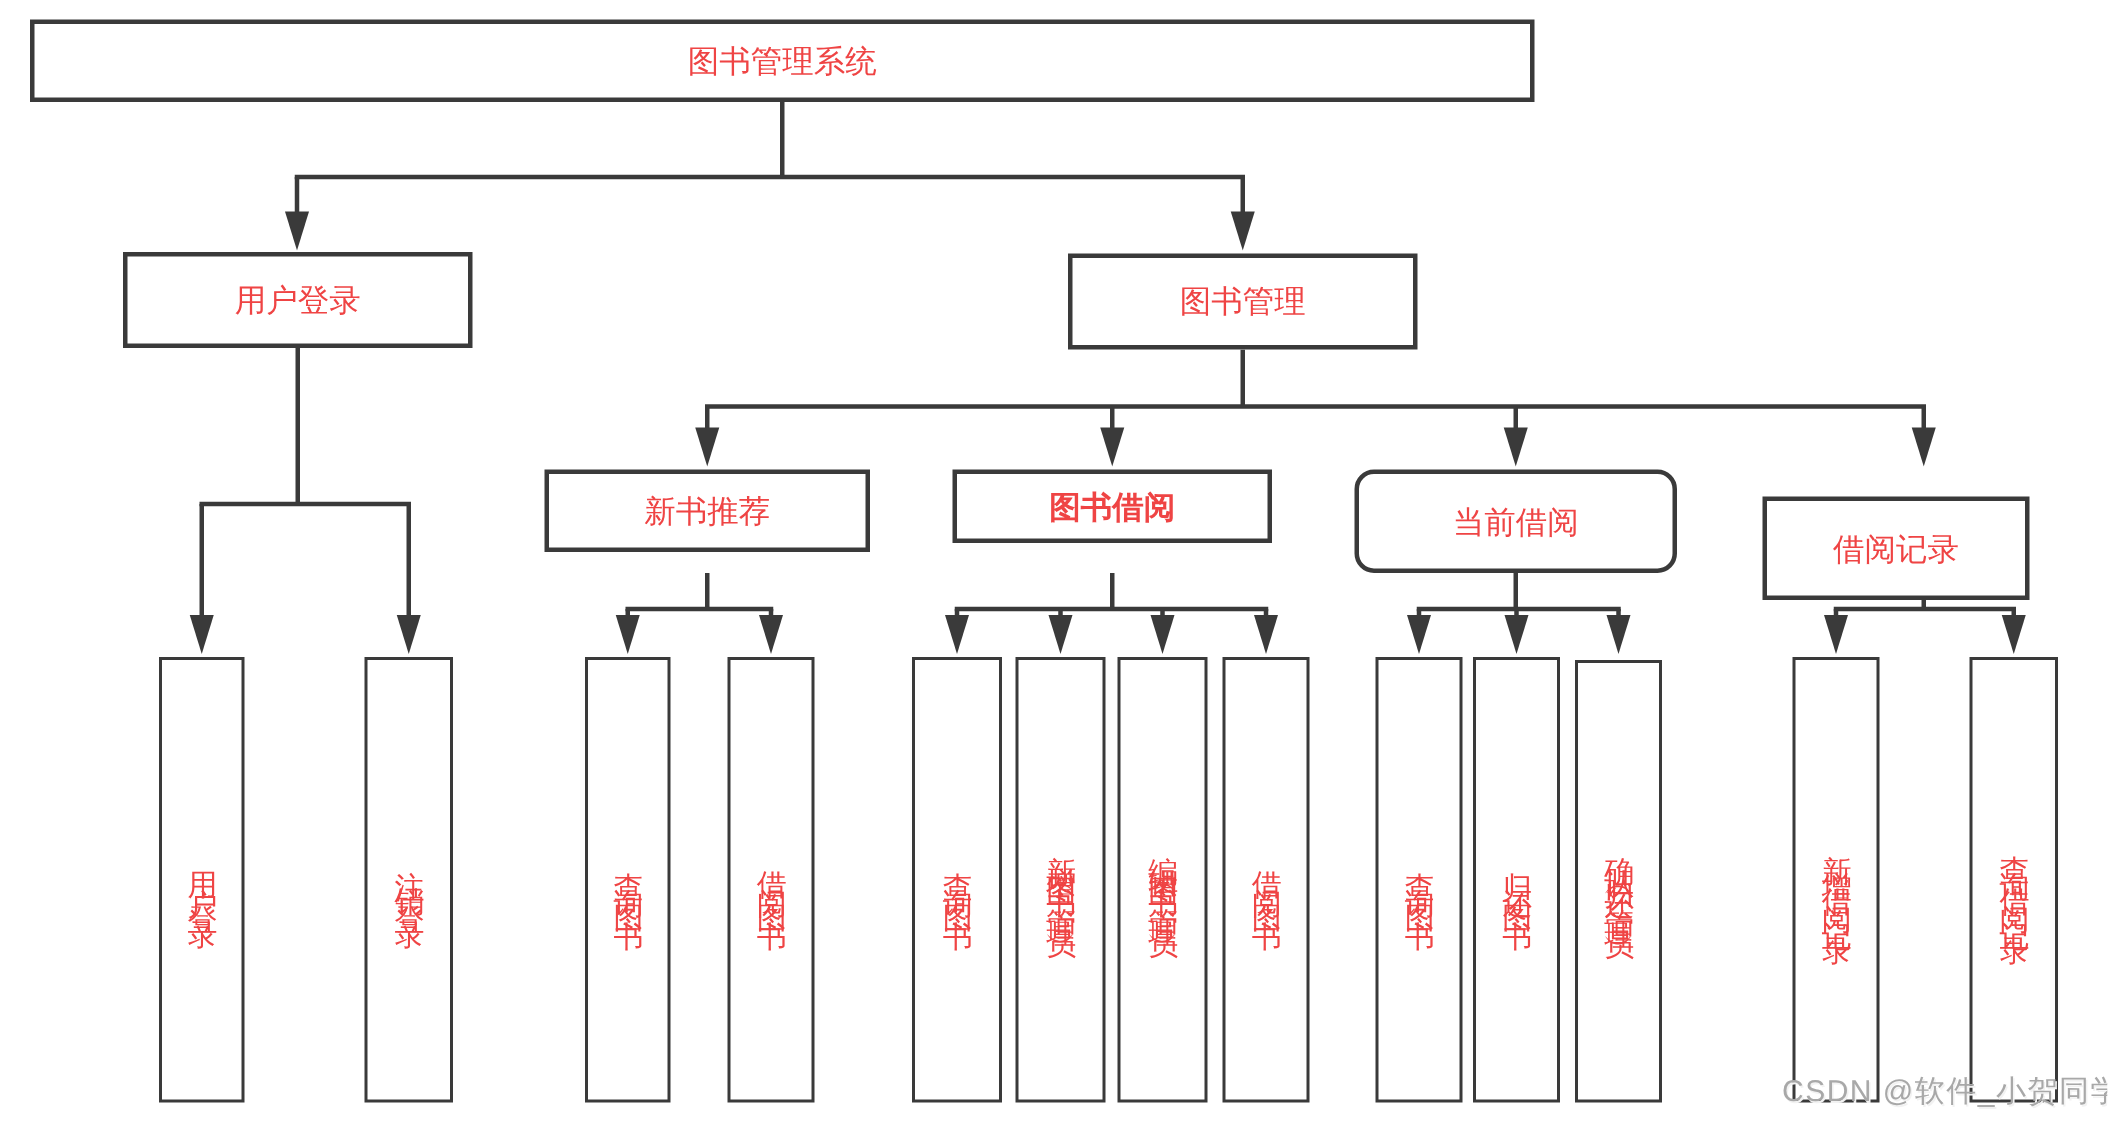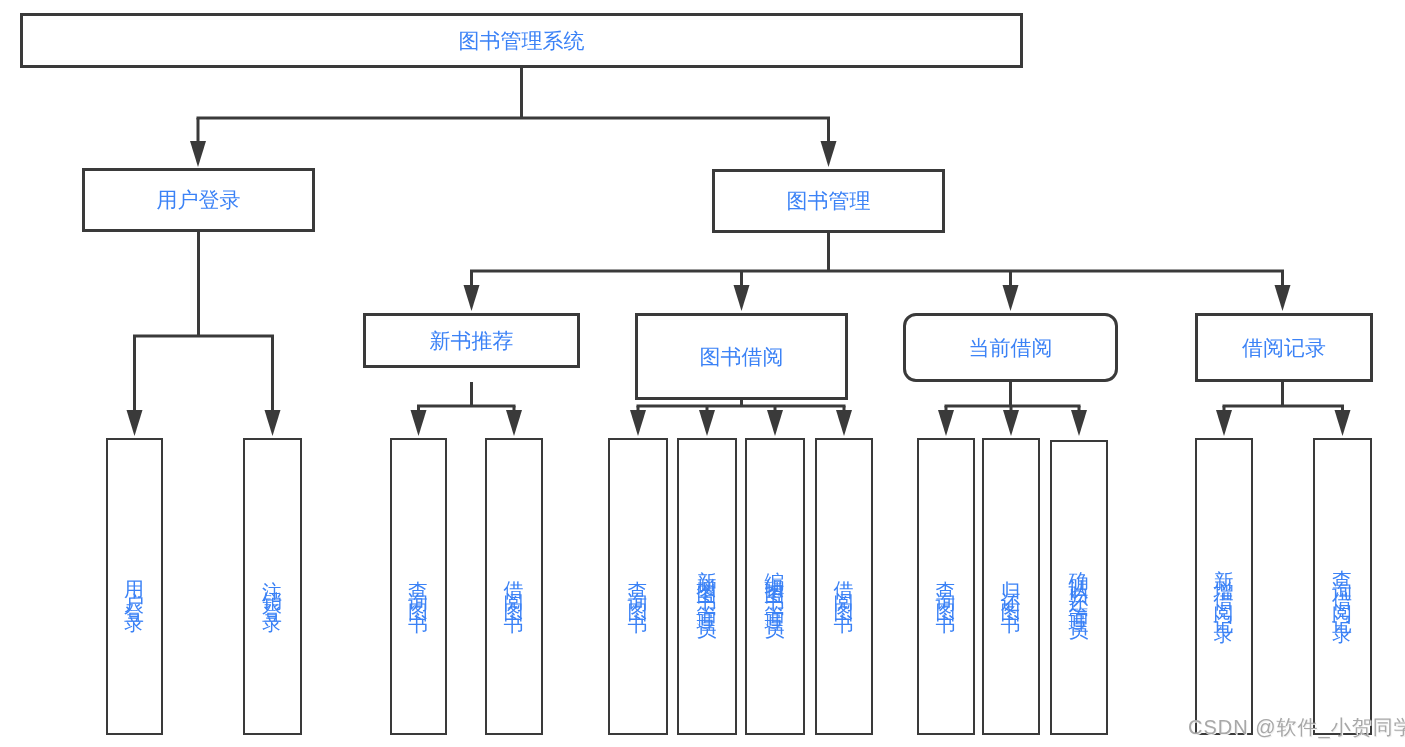--- a/index.html
+++ b/index.html
@@ -10,21 +10,21 @@
     font-family:"Liberation Sans","DejaVu Sans",sans-serif;
     overflow:hidden;
   }
   #wires{position:absolute;left:0;top:0;z-index:1;}
   .node{
     position:absolute;
     box-sizing:border-box;
     background:#ffffff;
     border:3px solid #3a3a3a;
     display:flex;align-items:center;justify-content:center;
-    color:#3b82f6;
+    color:#ef4444;
     font-size:21px;
     z-index:2;
     text-align:center;
   }
   .leaf{
     border-width:2.5px;
     font-size:20px;
   }
   .leaf .vtext{
     writing-mode:vertical-rl;
@@ -113,27 +113,27 @@
   <div class="node" style="left:82px;top:168px;width:233px;height:64px;">
     <span>用户登录</span>
   </div>
   <div class="node" style="left:712px;top:169px;width:233px;height:64px;align-items:center;">
     <span>图书管理</span>
   </div>
 
   <div class="node" style="left:363px;top:313px;width:217px;height:55px;">
     <span>新书推荐</span>
   </div>
-  <div class="node" style="left:635px;top:313px;width:213px;height:87px;">
+  <div class="node" style="left:635px;top:313px;width:213px;height:49px;font-weight:bold;">
     <span>图书借阅</span>
   </div>
   <div class="node" style="left:903px;top:313px;width:215px;height:69px;border-radius:13px;">
     <span>当前借阅</span>
   </div>
-  <div class="node" style="left:1175px;top:313px;width:178px;height:69px;margin-left:20px;">
+  <div class="node" style="left:1175px;top:331px;width:178px;height:69px;">
     <span>借阅记录</span>
   </div>
 
   <div class="node leaf" style="left:106px;top:438px;width:57px;height:297px;">
     <span class="vtext">用户登录</span>
   </div>
   <div class="node leaf" style="left:243px;top:438px;width:59px;height:297px;">
     <span class="vtext">注销登录</span>
   </div>
 

